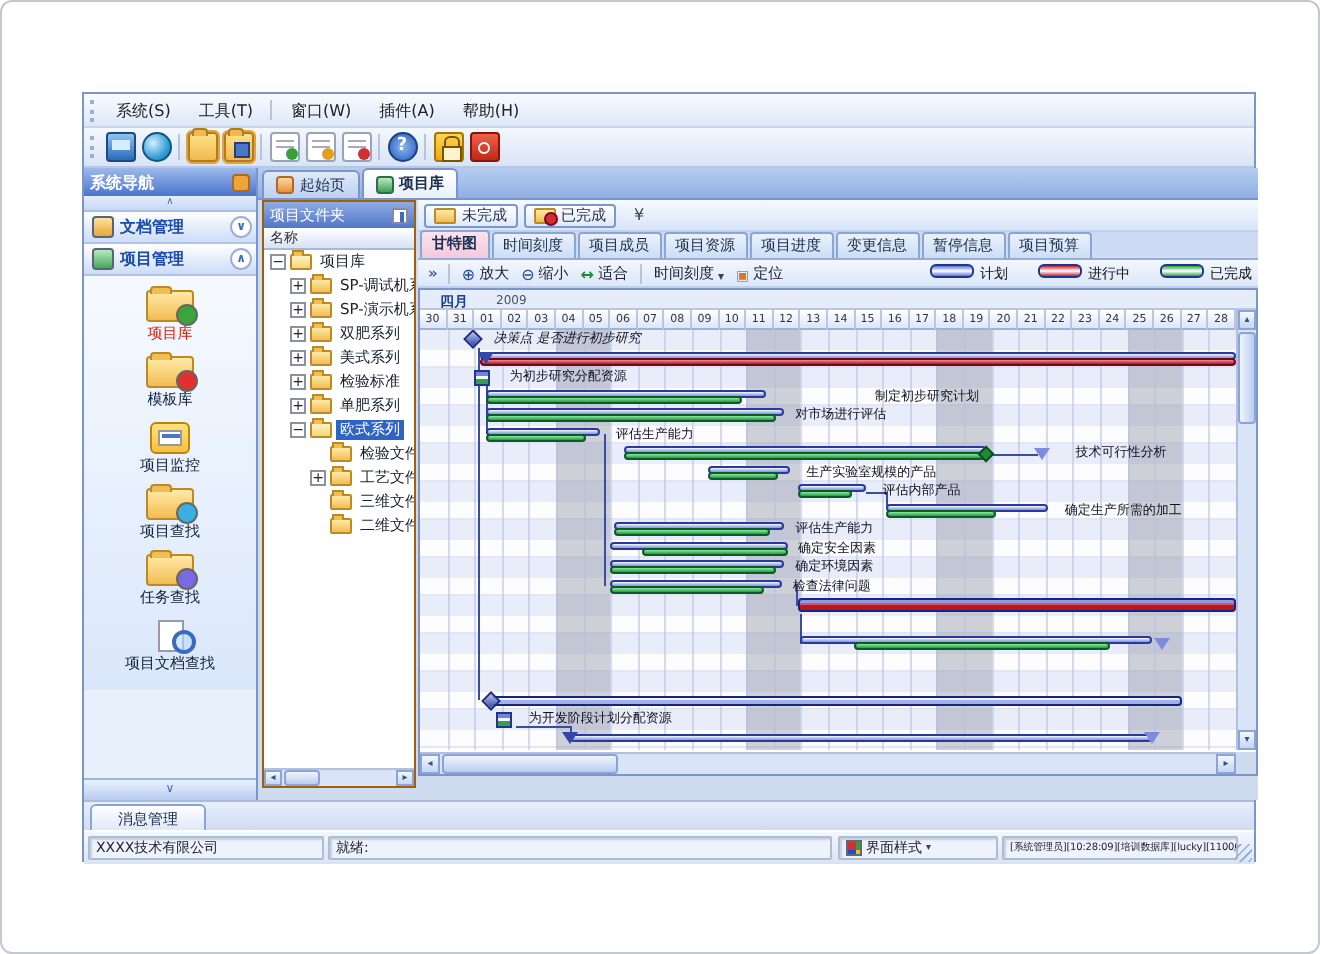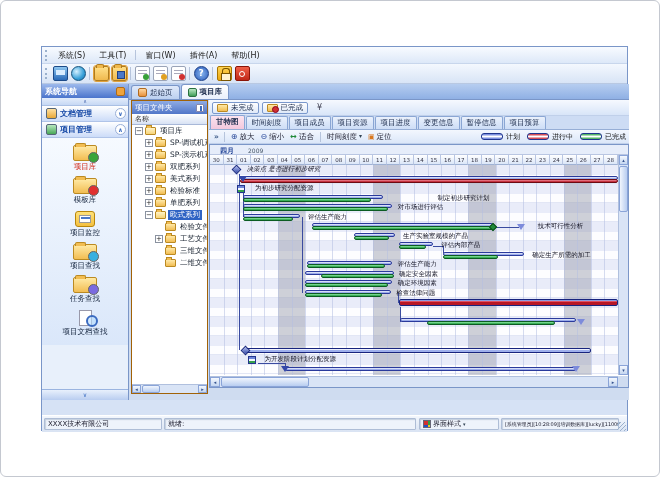--- a/index.html
+++ b/index.html
@@ -109,30 +109,30 @@
   .fbtn{display:flex;align-items:center;height:12px;padding:0 4px;border:1px solid #7a98cc;border-radius:2px;background:linear-gradient(#fefeff,#dfe9f8);font-size:7.5px;color:#203050;white-space:nowrap}
   .ffold{width:11px;height:8px;background:linear-gradient(#ffe9a8,#f2bd52);border:1px solid #bb8a22;border-radius:1px;position:relative;margin-right:3px;flex:none}
   .ffold.lock::after{content:"";position:absolute;right:-2px;bottom:-2px;width:5px;height:5px;background:#d03030;border-radius:50%;border:1px solid #802}
   .fmore{margin-left:9px;font-size:8px;color:#445}
   .ctabs{height:14px;display:flex;align-items:flex-end;background:#cddcf4;padding-left:1px;border-bottom:1px solid #96aed6}
   .ctab{height:13px;line-height:12px;padding:0 5px;font-size:7.5px;color:#203050;background:linear-gradient(#eaf1fc,#cdddf6);border:1px solid #8aa6d4;border-bottom:none;border-radius:2px 2px 0 0;margin-right:1px;white-space:nowrap}
   .ctab.active{background:linear-gradient(#fbe3ef,#f3c8dd);font-weight:bold;height:14px}
   .gtoolbar{height:14px;background:linear-gradient(#f3f7fe,#dbe7f9);display:flex;align-items:center;padding:0 3px;border-bottom:1px solid #c0d0ea;font-size:7.5px;color:#223}
   .gof{font-weight:bold;color:#44608c;padding:0 2px}
   .gsep{width:1px;height:10px;background:#b6c4dc;margin:0 3px}
-  .gbtn{display:inline-flex;align-items:flex-start;padding:1px 3px;white-space:nowrap}
+  .gbtn{display:inline-flex;align-items:flex-end;padding:1px 3px;white-space:nowrap}
   .gbtn u{text-decoration:none}
   .gi{display:inline-block;margin-right:2px}
   .gi.zi::before{content:"⊕";color:#2a4a9a;font-size:8px}
   .gi.zo::before{content:"⊖";color:#2a4a9a;font-size:8px}
   .gi.fit::before{content:"↔";color:#1f8a38;font-size:8px;font-weight:bold}
   .gi.loc::before{content:"▣";color:#d87820;font-size:7px}
   .car{font-size:6px;color:#345;margin-left:2px}
   .legend{margin-left:auto;display:flex;align-items:center}
-  .lgitem{display:flex;align-items:center;margin-left:7px}
+  .lgitem{display:flex;margin-left:15px}
   .lgsw{width:22px;height:7px;border:1px solid #20368e;border-radius:3px;margin-right:3px}
   .lglabel{font-size:7px;color:#111}
 
   
   .gframe{position:absolute;left:0;top:44px;width:420px;height:244px;border:1px solid #7a96c8;background:#fff}
   .gmonth{position:relative;height:10px;background:#e6edfa;border-bottom:1px solid #b9c6e2}
   .gm{position:absolute;left:10px;top:1px;font-size:7px;font-weight:bold;color:#1c3f94}
   .gy{position:absolute;left:38px;top:2px;font-size:6px;color:#456}
   .gdays{display:flex;height:10px;width:408px}
   .gday{flex:1;border-right:1px solid #b9c6e2;border-bottom:1px solid #9fb2d4;background:linear-gradient(#ffffff,#dbe6f8);font-size:5.5px;line-height:10px;text-align:center;color:#334;overflow:hidden}
@@ -602,20 +602,23 @@
           <div class="hscroll" data-name="gantt-hscrollbar">
             <span class="ha" data-name="scroll-left-icon">◂</span>
             <span class="hthumb" data-name="hscroll-thumb"></span>
             <span class="ha r" data-name="scroll-right-icon">▸</span>
           </div>
           <div class="corner" data-name="scroll-corner"></div>
         </div>
       </div>
     </div>
 
+    <div class="btabstrip" data-name="bottom-tab-strip">
+      <div class="btab" data-name="tab-message-management"><span data-name="tab-message-management-label">消息管理</span></div>
+    </div>
 
     <div class="statusbar" data-name="status-bar">
       <div class="st-box st-company" data-name="status-company">XXXX技术有限公司</div>
       <div class="st-box st-ready" data-name="status-ready">就绪:</div>
       <div class="st-box st-style" data-name="ui-style-selector">
           <i class="sicon" data-name="style-palette-icon"></i>
           <span data-name="ui-style-label">界面样式</span>
           <b data-name="chevron-down-icon">▾</b>
         </div>
       <div class="st-box st-session" data-name="status-session">[系统管理员][10:28:09][培训数据库][lucky][11000]</div>

